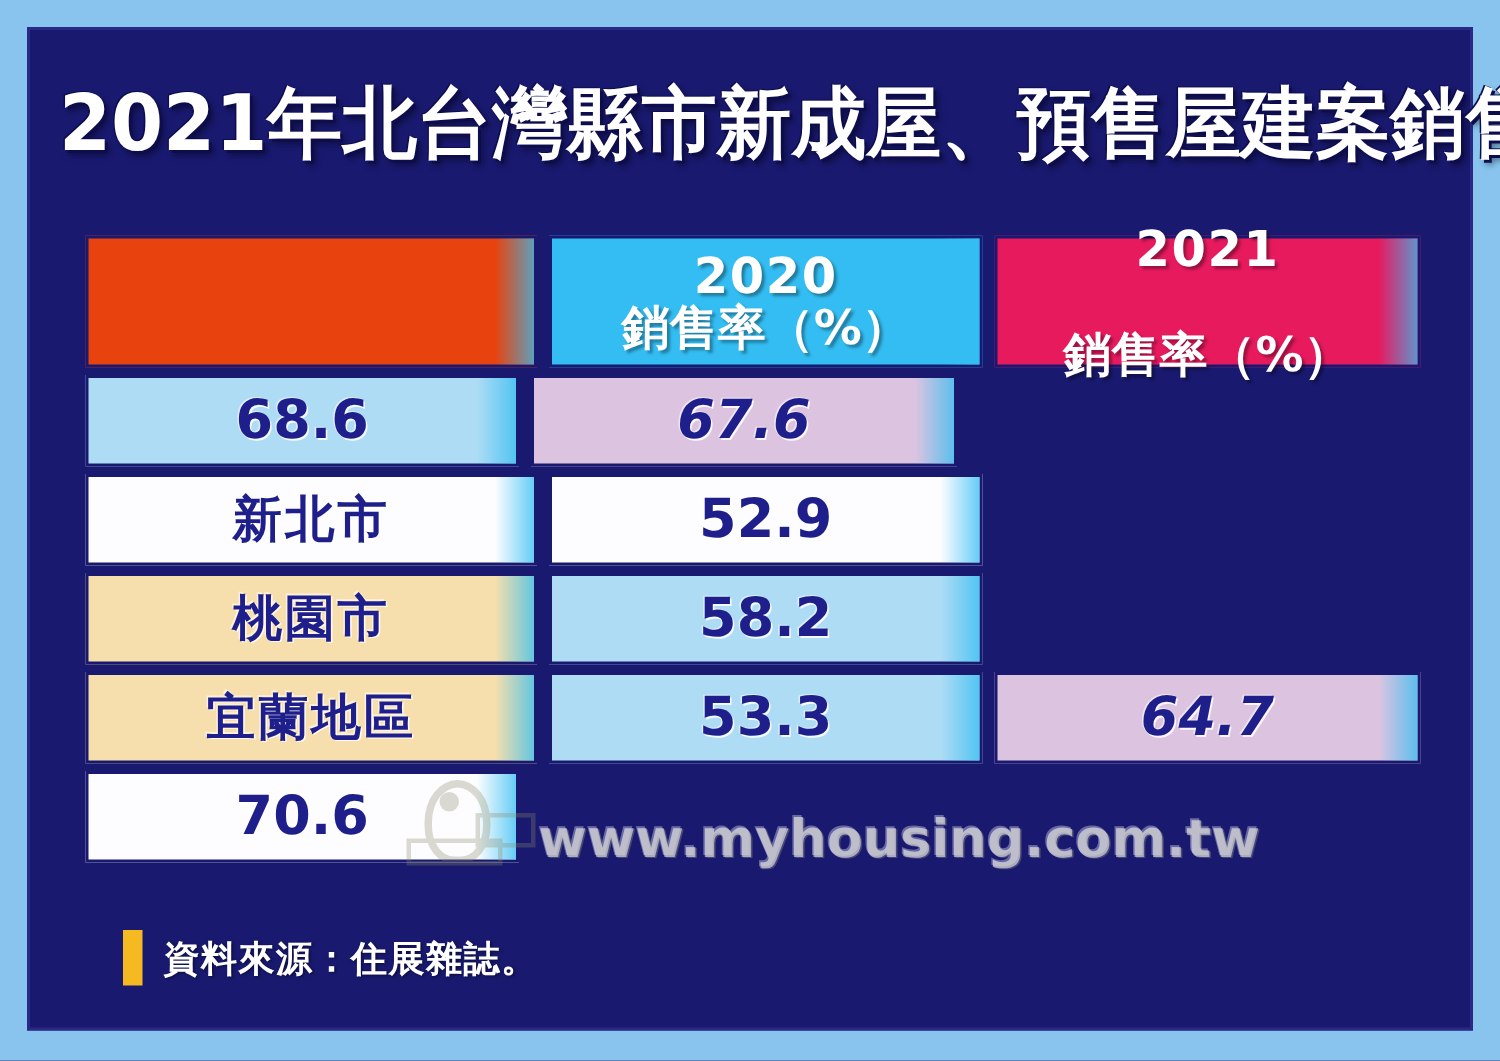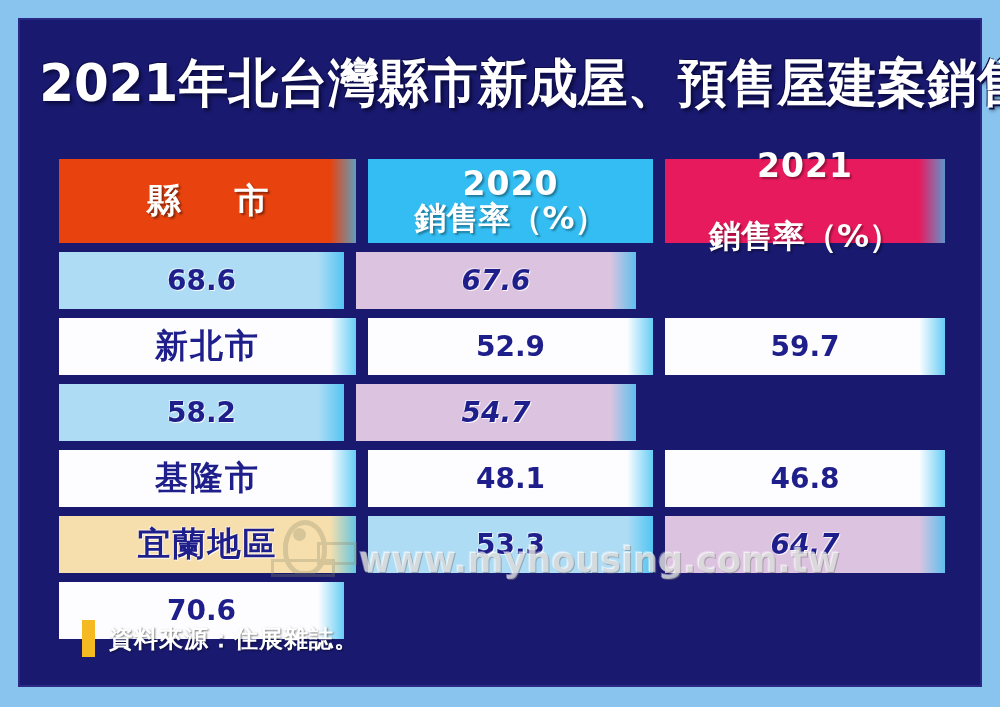--- a/index.html
+++ b/index.html
@@ -111,21 +111,21 @@
     letter-spacing: 1px;
   }
   .hdr-sub {
     font-size: 32px;
     letter-spacing: 0px;
   }
 
   
   .data-row .cell {
     height: 61px;
-    font-size: 28px;
+    font-size: 36px;
     font-weight: bold;
     color: #1f1f8c;
     border: 2px solid #191970;
     text-shadow:
       1px 1px 0 rgba(255,255,255,0.85),
       -1px -1px 0 rgba(255,255,255,0.55);
   }
   .data-row .cell.city {
     font-size: 33px;
     letter-spacing: 2px;
@@ -235,21 +235,20 @@
 
 <div id="infographic">
   <div class="panel">
 
     <div class="title">2021年北台灣縣市新成屋、預售屋建案銷售率</div>
 
     <div class="table">
 
       <div class="row header-row">
         <div class="cell col-city header-city">
-          <span>縣　市</span>
         <span class="fade"></span>
           </div>
         <div class="cell col-y2020 header-y2020">
           <span class="hdr-year">2020</span>
           <span class="hdr-sub">銷售率（%）</span>
         <span class="fade"></span>
           </div>
         <div class="cell col-y2021 header-y2021">
           <span class="hdr-year">2021</span>
           <span class="hdr-sub">銷售率（%）</span>
@@ -258,33 +257,27 @@
       </div>
 
       <div class="row data-row tint">
         <div class="cell col-y2020 v2020">68.6<span class="fade"></span></div>
         <div class="cell col-y2021 v2021">67.6<span class="fade"></span></div>
       </div>
 
       <div class="row data-row plain">
         <div class="cell col-city city">新北市<span class="fade"></span></div>
         <div class="cell col-y2020 v2020">52.9<span class="fade"></span></div>
-        <div class="cell col-y2021 v2021">59.7<span class="fade"></span></div>
       </div>
 
       <div class="row data-row tint">
+        <div class="cell col-city city">桃園市<span class="fade"></span></div>
         <div class="cell col-y2020 v2020">58.2<span class="fade"></span></div>
-        <div class="cell col-y2021 v2021">54.7<span class="fade"></span></div>
-      </div>
-
-      <div class="row data-row plain">
-        <div class="cell col-city city">基隆市<span class="fade"></span></div>
-        <div class="cell col-y2020 v2020">48.1<span class="fade"></span></div>
-        <div class="cell col-y2021 v2021">46.8<span class="fade"></span></div>
-      </div>
+      </div>
+
 
       <div class="row data-row tint">
         <div class="cell col-city city">宜蘭地區<span class="fade"></span></div>
         <div class="cell col-y2020 v2020">53.3<span class="fade"></span></div>
         <div class="cell col-y2021 v2021">64.7<span class="fade"></span></div>
       </div>
 
       <div class="row data-row plain">
         <div class="cell col-y2020 v2020">70.6<span class="fade"></span></div>
       </div>

